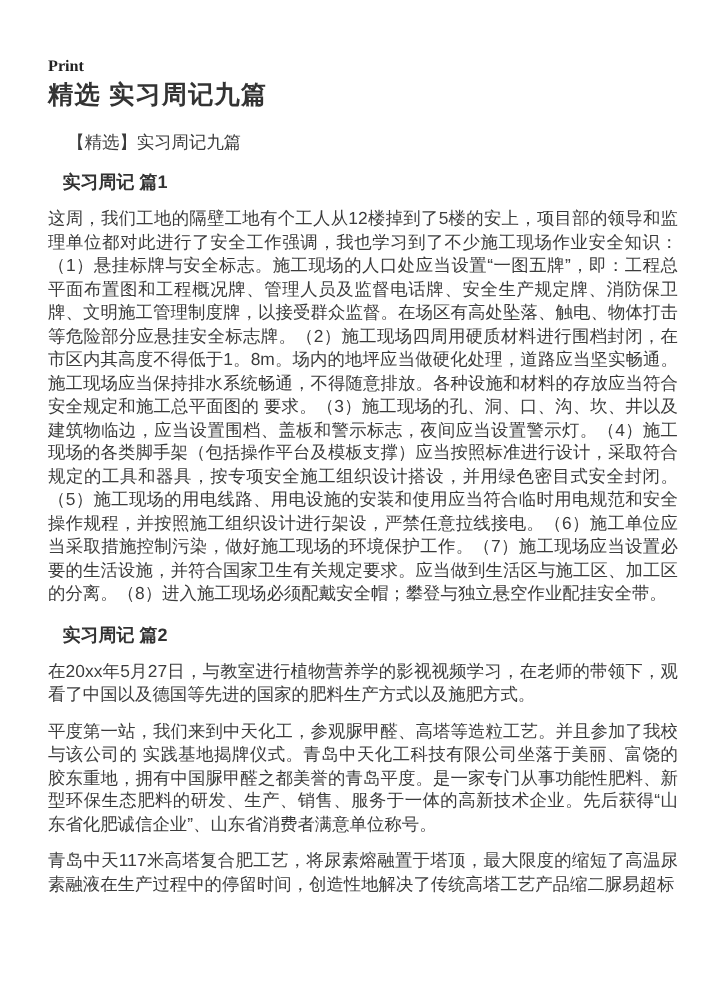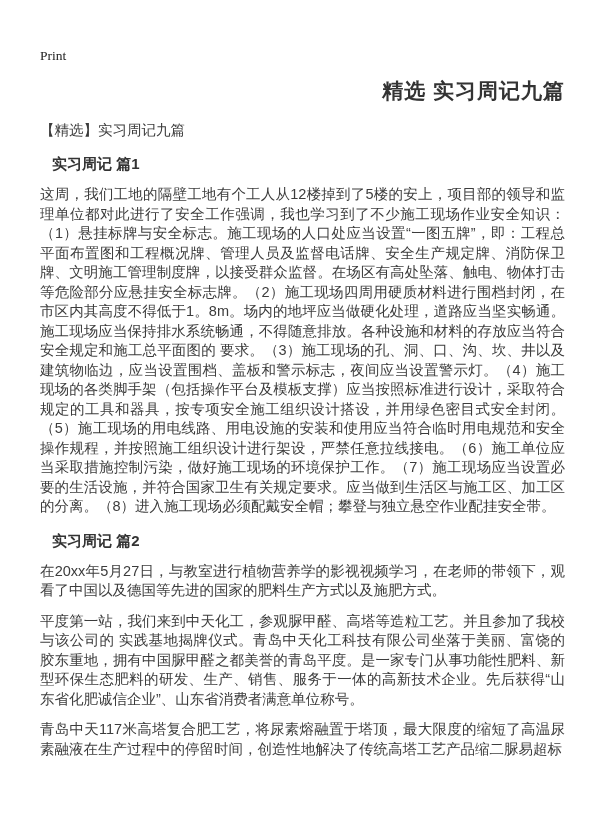--- a/index.html
+++ b/index.html
@@ -19,37 +19,38 @@
     width: 600px;
     height: 828px;
     padding: 46px 35px 0 40px;
     background: #ffffff;
   }
   .print-link {
     font-family: "Liberation Serif", "DejaVu Serif", serif;
     font-size: 13.5px;
     line-height: 16px;
     color: #222222;
-    margin: 0 0 14px 0;
+    margin: 0 0 4px 0;
     display: inline-block;
     cursor: pointer;
+    font-weight: bold;
   }
   .doc-title {
     font-size: 21px;
     font-weight: bold;
     color: #333333;
-    text-align: right;
+    text-align: left;
     line-height: 26px;
     margin: 0 0 17px 0;
     letter-spacing: 1px;
   }
   .subtitle {
     font-size: 14.5px;
     line-height: 19px;
-    margin: 0 0 13px 0;
+    margin: 0 0 13px 16px;
     color: #3c3c3c;
   }
   .para {
     font-size: 14.5px;
     line-height: 19.5px;
     text-align: justify;
     text-justify: inter-ideograph;
     margin: 0 0 11px 0;
     color: #3c3c3c;
     word-break: break-all;

